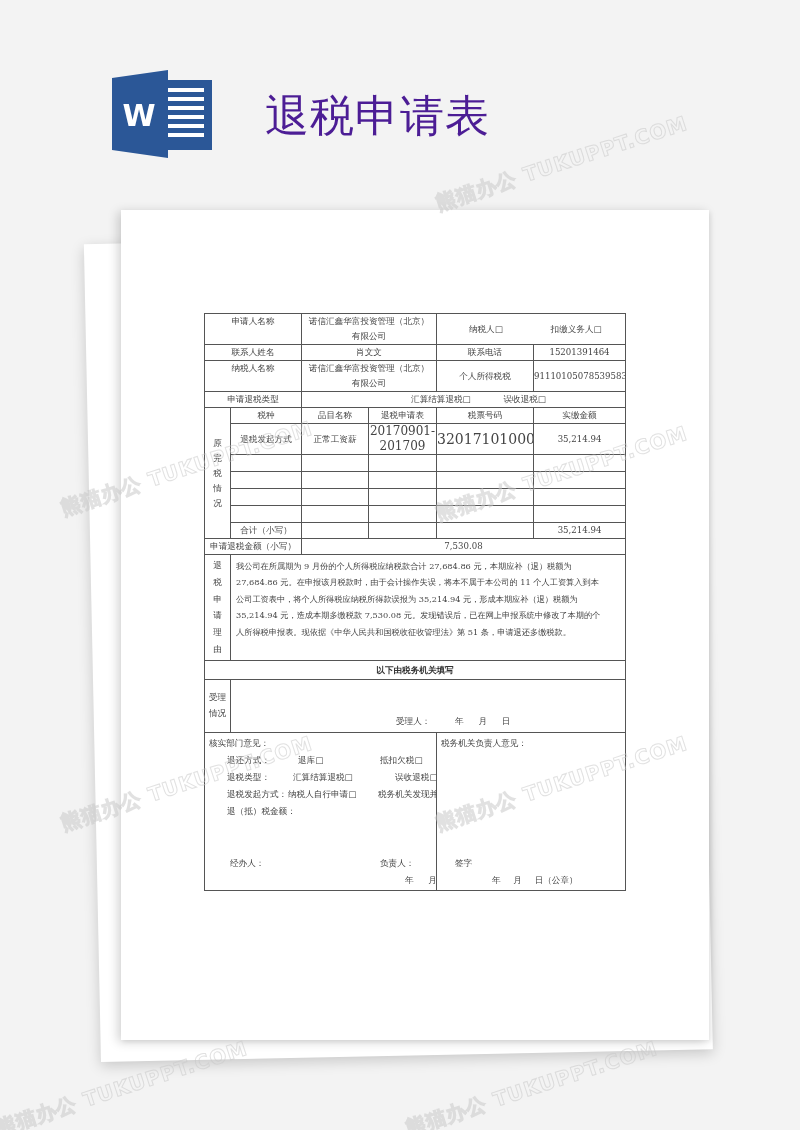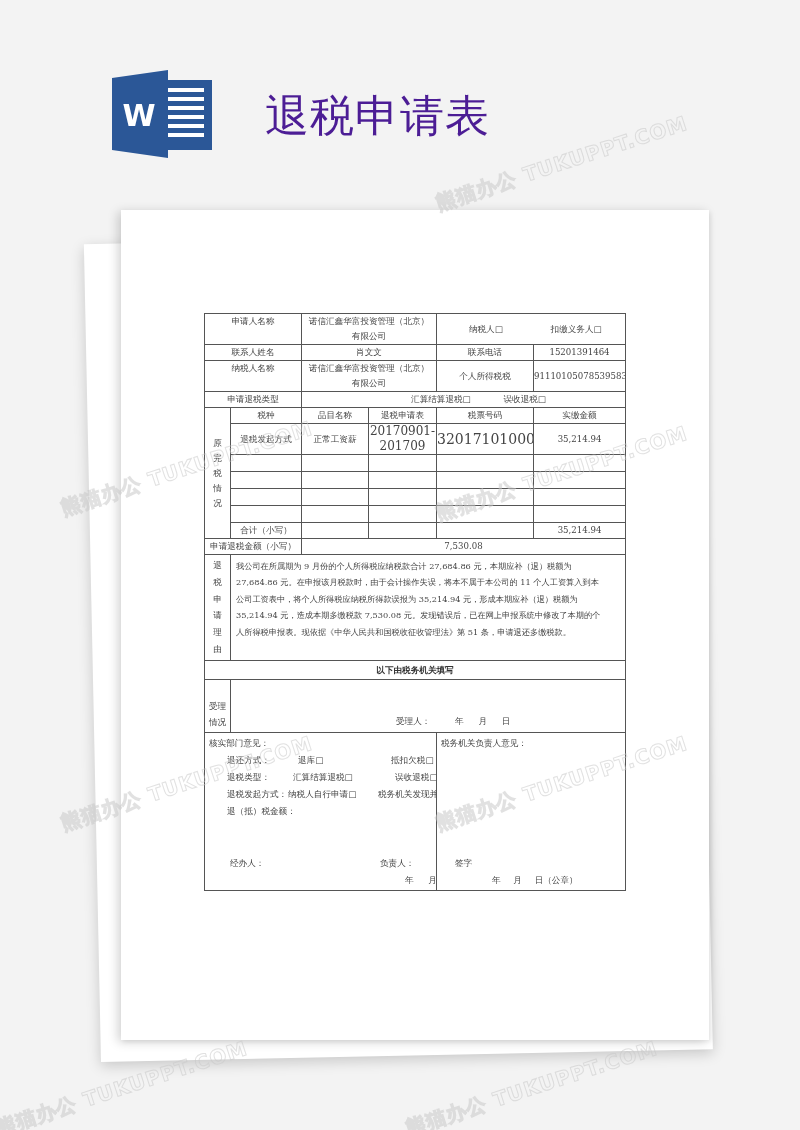--- a/index.html
+++ b/index.html
@@ -203,40 +203,40 @@
         <div>35,214.94 元，造成本期多缴税款 7,530.08 元。发现错误后，已在网上申报系统中修改了本期的个</div>
         <div>人所得税申报表。现依据《中华人民共和国税收征收管理法》第 51 条，申请退还多缴税款。</div>
       </td>
     </tr>
 
     <tr>
       <td colspan="6" class="section-title" style="line-height:18px">以下由税务机关填写</td>
     </tr>
 
     <tr>
-      <td style="vertical-align:top;line-height:16px;padding-top:18px" colspan="1">
+      <td style="vertical-align:top;line-height:16px;padding-top:9px" colspan="1">
         <div>受理</div>
         <div>情况</div>
       </td>
       <td colspan="5" class="accept-cell">
         <span class="accept-sign">
           <span>受理人：</span>
           <span style="margin-left:22px">年</span>
           <span style="margin-left:12px">月</span>
           <span style="margin-left:12px">日</span>
         </span>
       </td>
     </tr>
 
     <tr>
       <td colspan="4" class="opinion">
         <span class="line" style="left:4px;top:3px">核实部门意见：</span>
         <span class="line" style="left:22px;top:20px">退还方式：</span>
         <span class="line" style="left:93px;top:20px"><span>退库</span><span class="box"></span></span>
-        <span class="line" style="left:186px;top:20px"><span>抵扣欠税</span><span class="box"></span></span>
+        <span class="line" style="left:175px;top:20px"><span>抵扣欠税</span><span class="box"></span></span>
         <span class="line" style="left:22px;top:37px">退税类型：</span>
         <span class="line" style="left:88px;top:37px"><span>汇算结算退税</span><span class="box"></span></span>
         <span class="line" style="left:190px;top:37px"><span>误收退税</span><span class="box"></span></span>
         <span class="line" style="left:22px;top:54px">退税发起方式：</span>
         <span class="line" style="left:83px;top:54px"><span>纳税人自行申请</span><span class="box"></span></span>
         <span class="line" style="left:173px;top:54px"><span>税务机关发现并通知</span></span>
         <span class="line" style="left:22px;top:71px">退（抵）税金额：</span>
         <span class="line" style="left:25px;top:123px">经办人：</span>
         <span class="line" style="left:175px;top:123px">负责人：</span>
         <span class="line" style="left:200px;top:140px">

